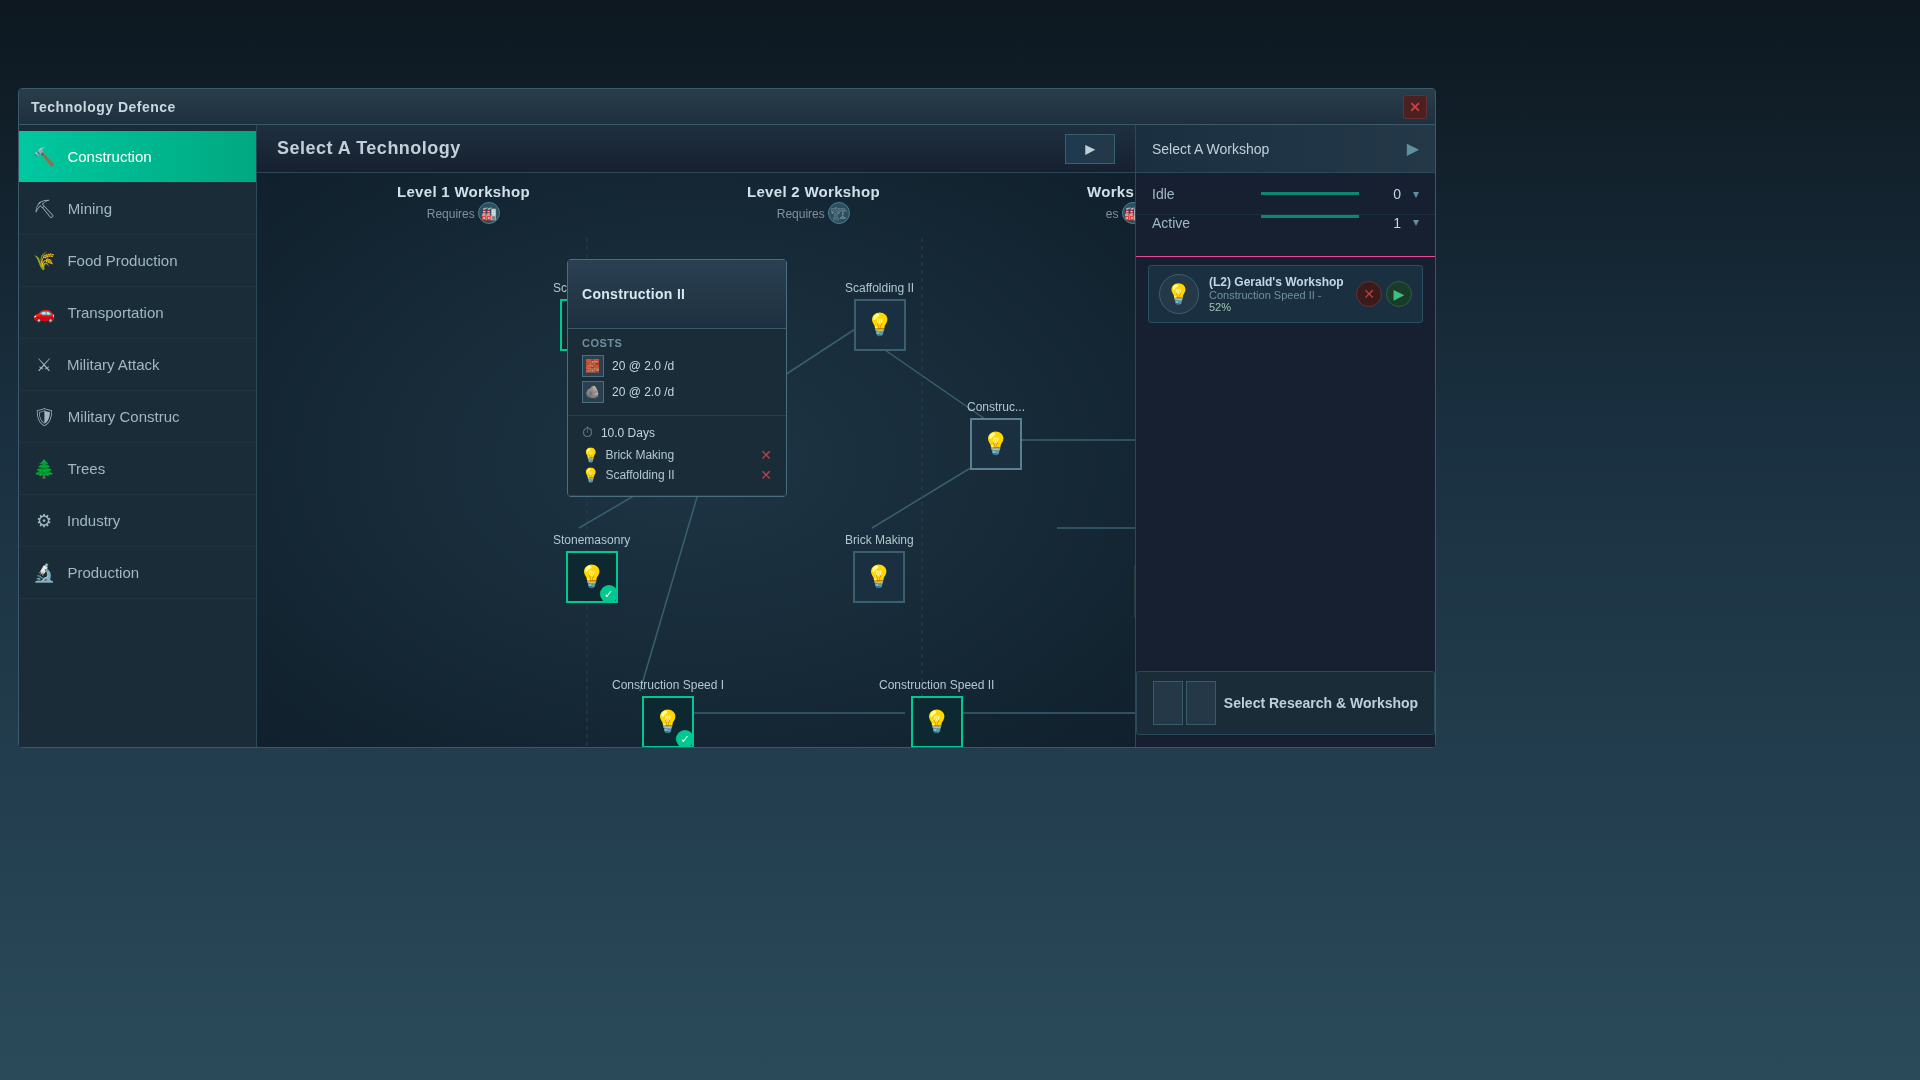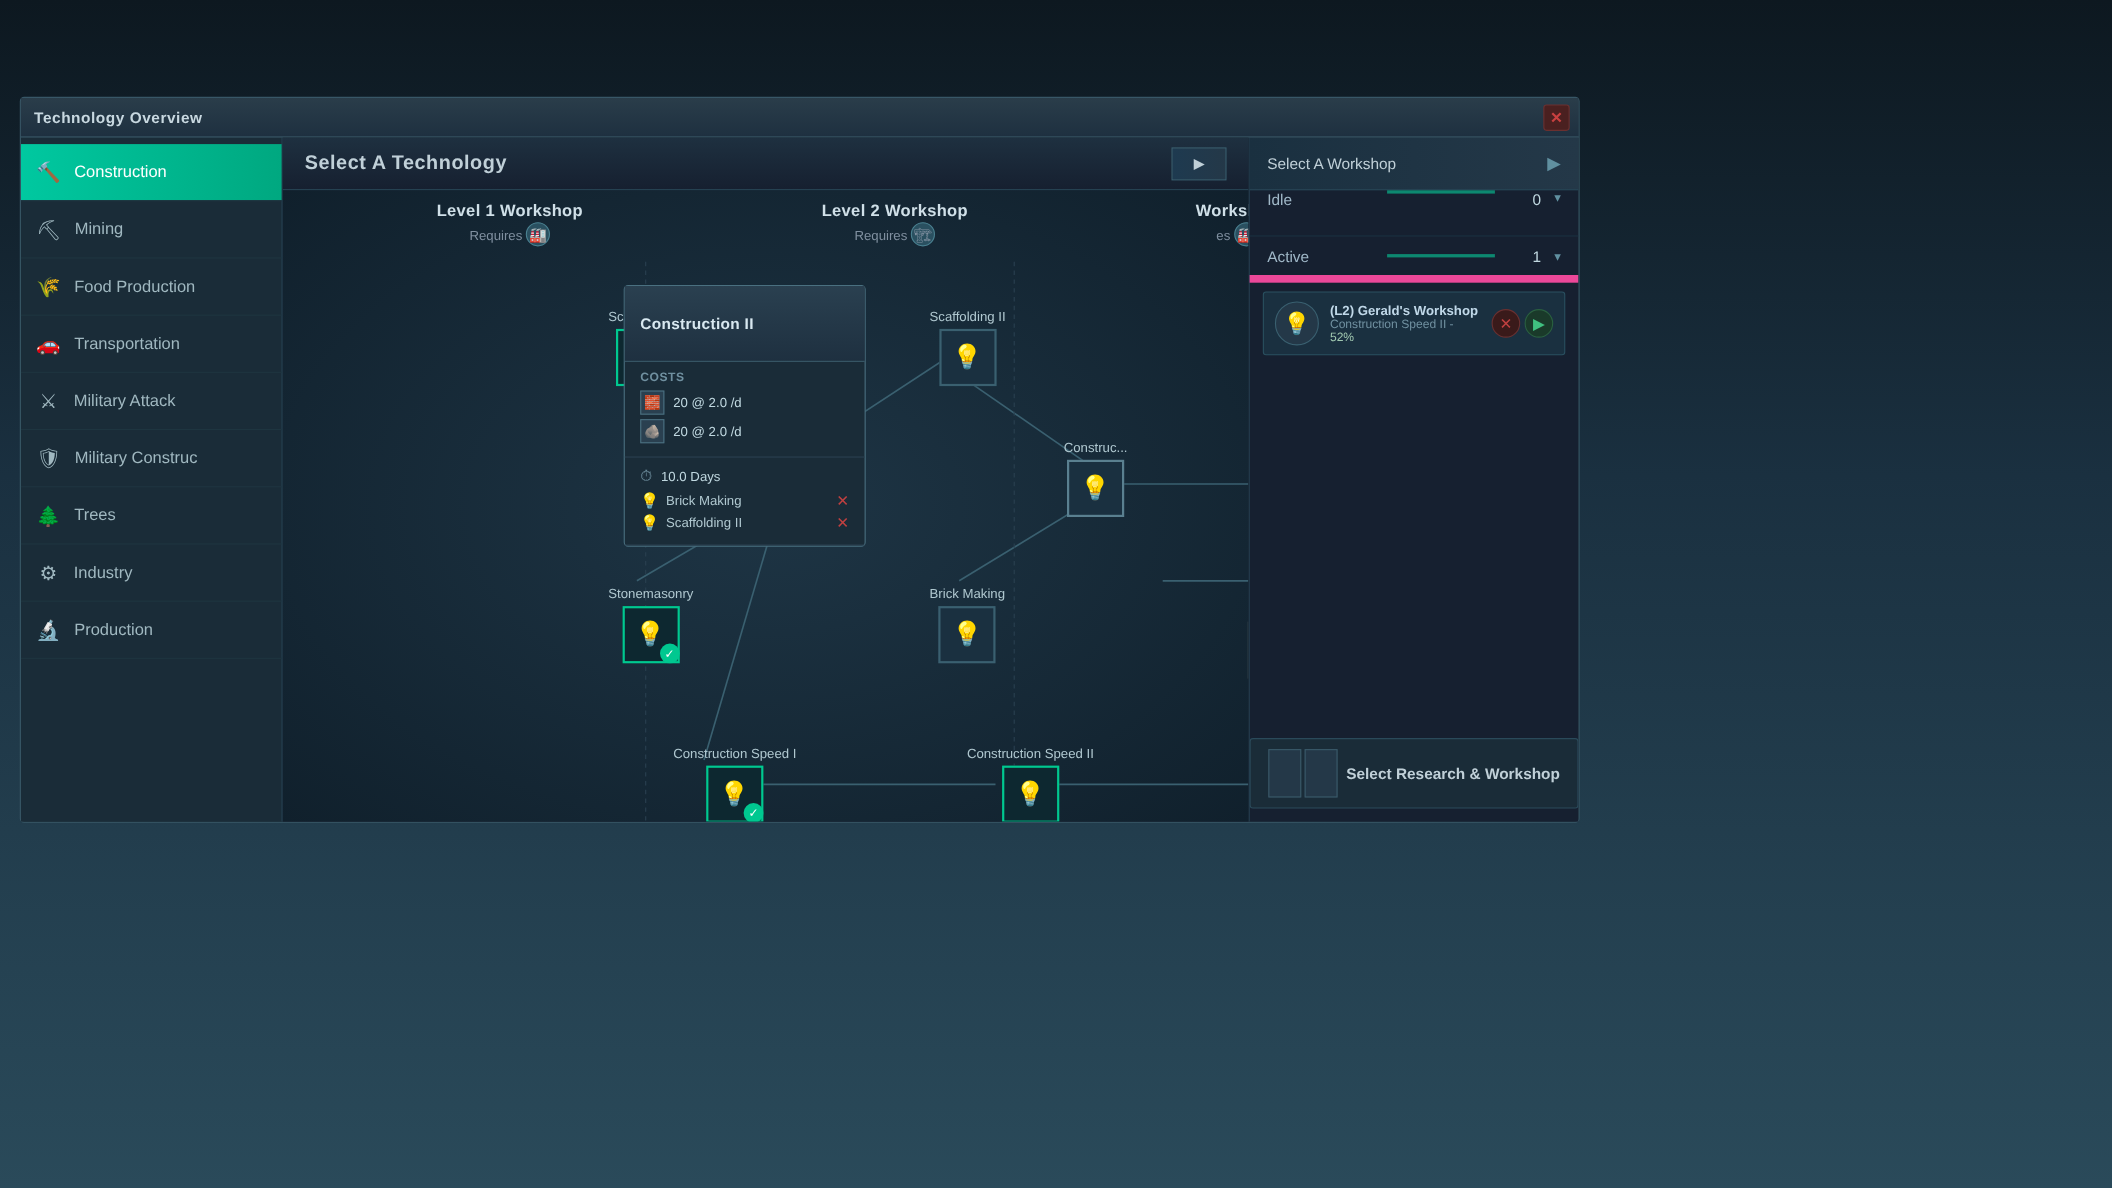--- a/index.html
+++ b/index.html
@@ -313,20 +313,21 @@
       font-weight: 500;
     }
     .right-top-arrow {
       margin-left: auto;
       color: #6090a0;
       font-size: 16px;
     }
     .idle-row {
       height: 42px;
       display: flex;
+      align-items: center;
       padding: 0 16px;
       border-bottom: 1px solid #1a3040;
       gap: 12px;
     }
     .idle-label {
       color: #a0b8c8;
       font-size: 14px;
       flex: 1;
     }
     .idle-bar {
@@ -340,23 +341,22 @@
       min-width: 30px;
       text-align: right;
     }
     .dropdown-arrow {
       color: #6090a0;
       font-size: 12px;
     }
     .active-row {
       height: 42px;
       display: flex;
-      align-items: center;
       padding: 0 16px;
-      border-bottom: 7px solid #ec4899;
+      border-bottom: 1px solid #ec4899;
       gap: 12px;
     }
     .active-label {
       color: #a0b8c8;
       font-size: 14px;
       flex: 1;
     }
     .active-bar {
       flex: 1;
       height: 3px;
@@ -461,21 +461,21 @@
       border: 1px solid #3a5a6a;
     }
   </style>
 </head>
 <body>
 
 <div class="screen-bg">
   <div class="main-window">
 
     <div class="title-bar">
-      <span class="title-bar-text">Technology Overview</span>
+      <span class="title-bar-text">Technology Defence</span>
       <div class="close-btn">✕</div>
     </div>
 
     <div class="content-area">
 
       <div class="sidebar">
         <div class="sidebar-item active">
           <span class="sidebar-icon">🔨</span>
           <span>Construction</span>
         </div>

